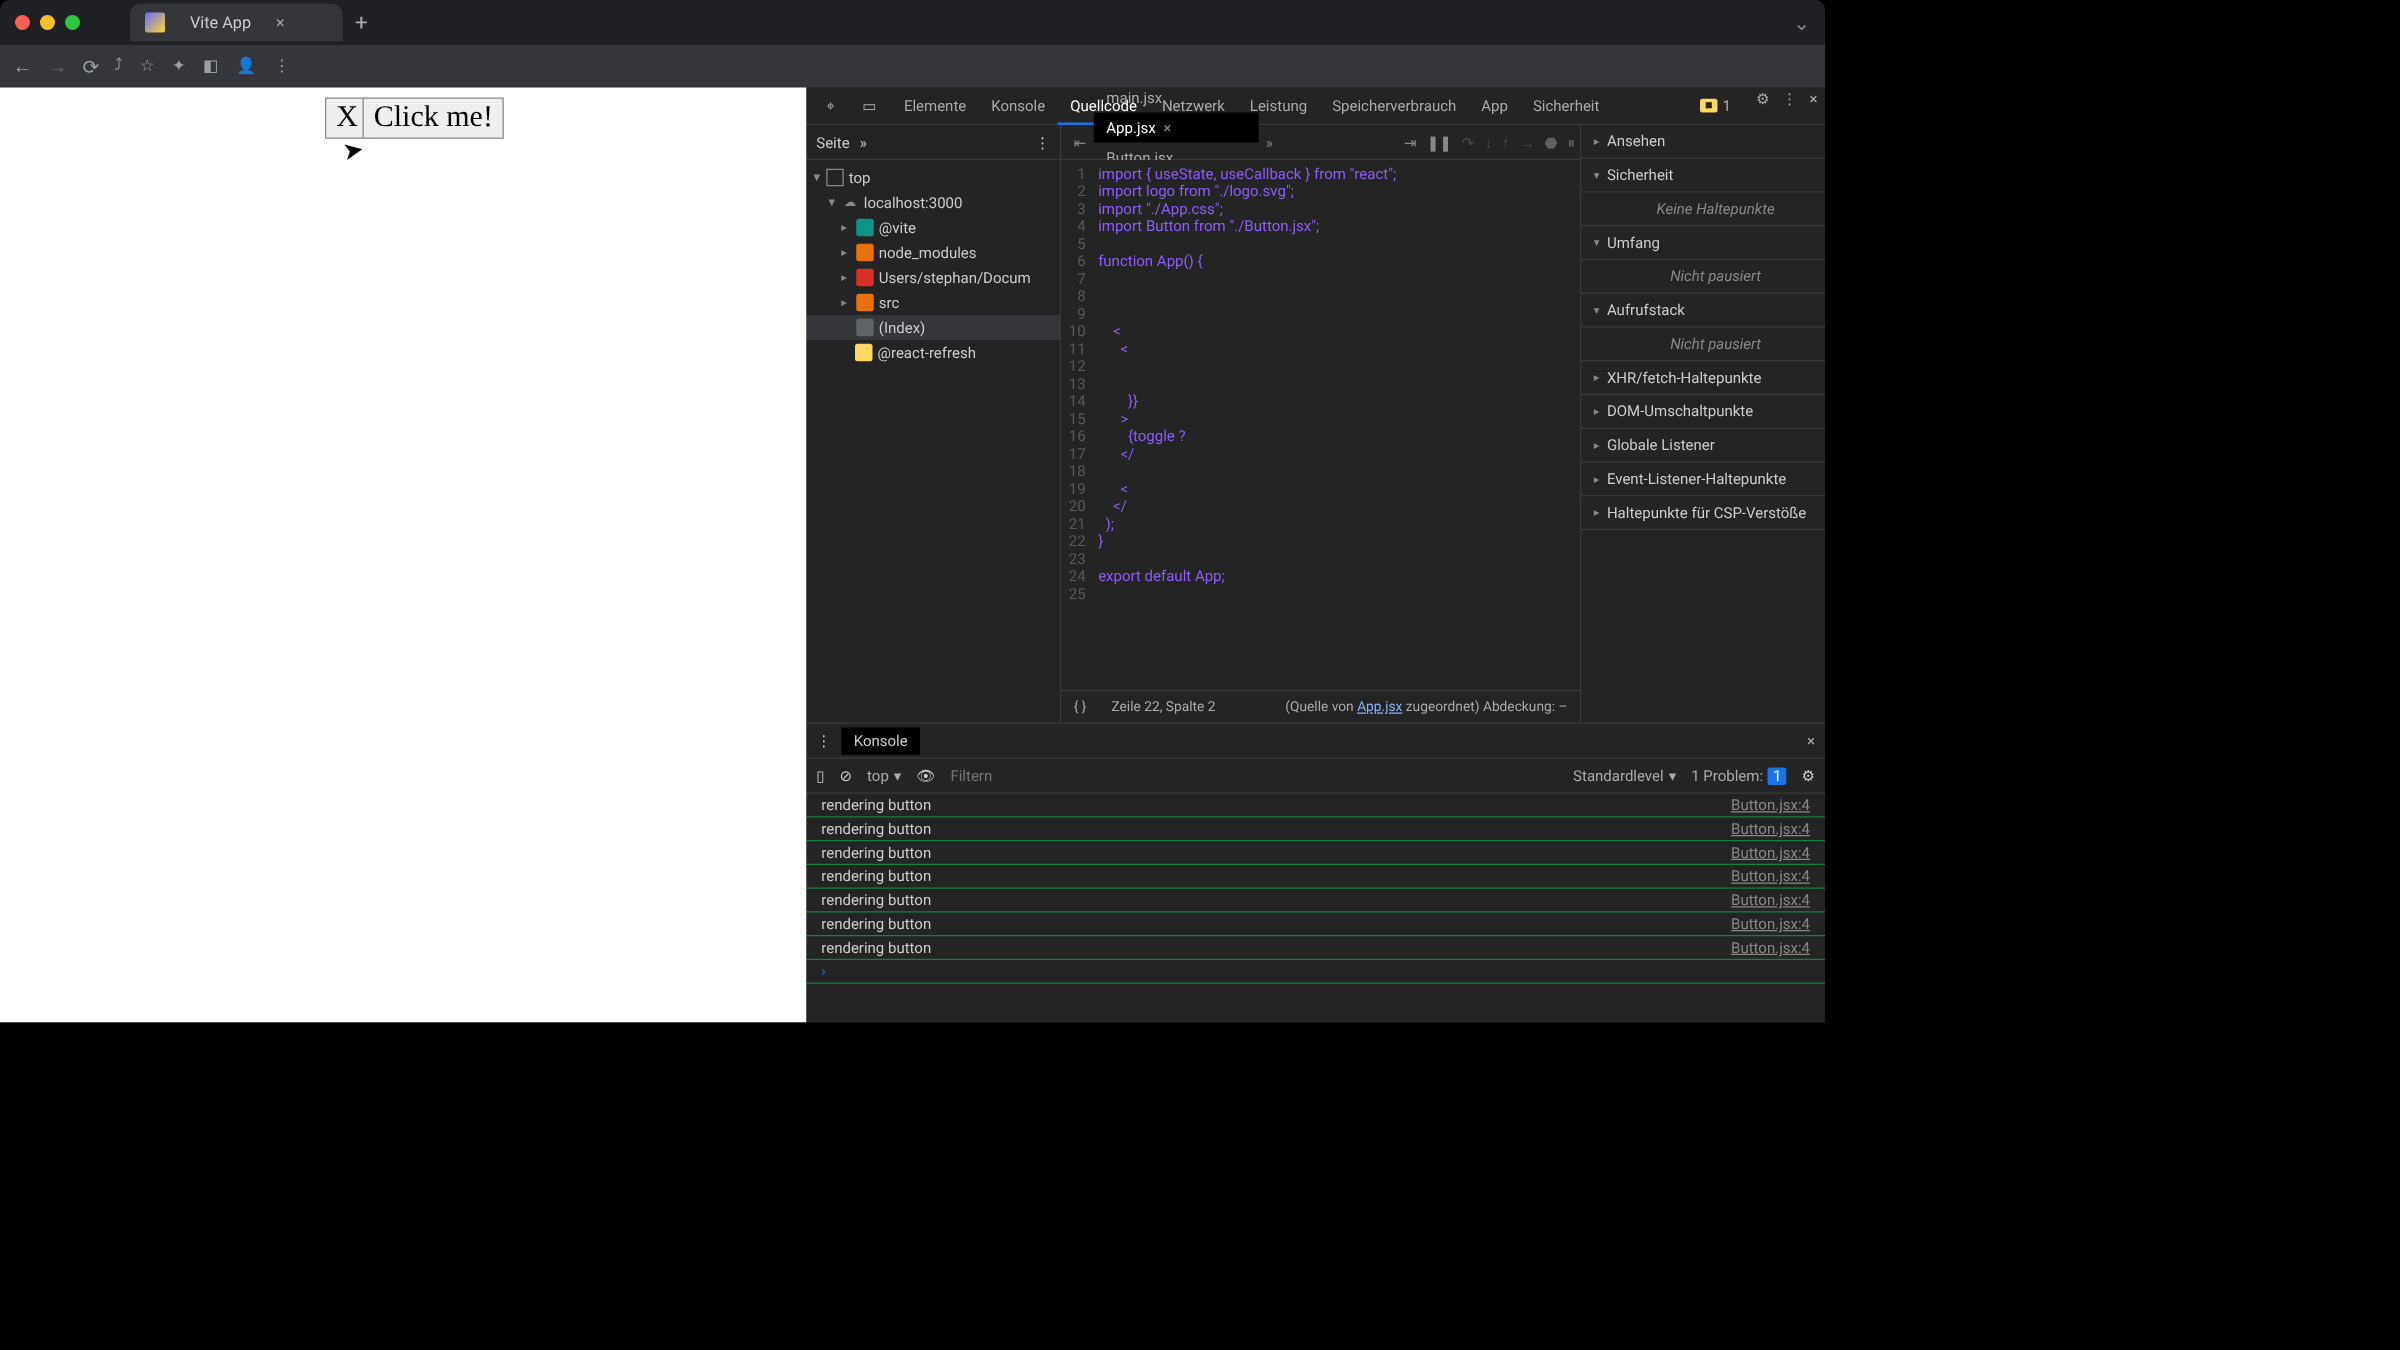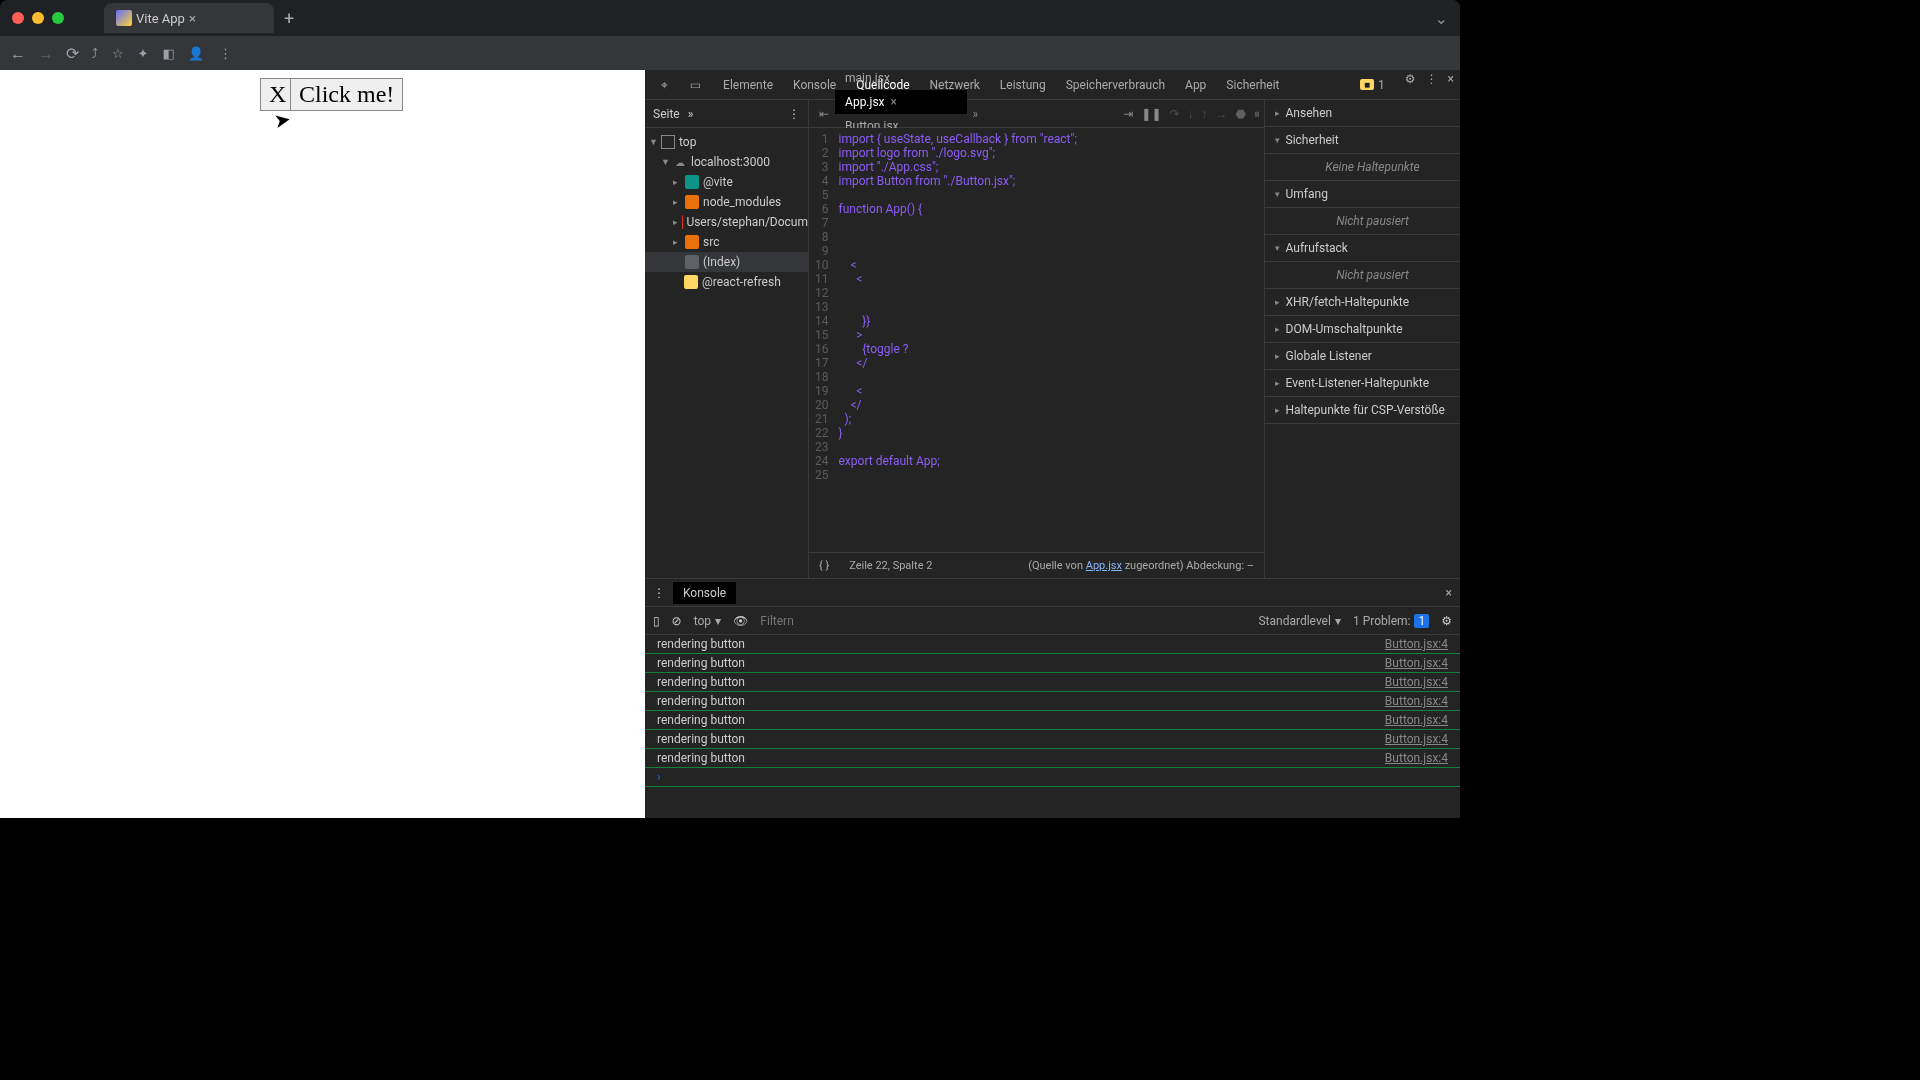--- a/index.html
+++ b/index.html
@@ -2,21 +2,21 @@
 <html><head>
 <meta charset="utf-8">
 <style>
 * { margin: 0; padding: 0; box-sizing: border-box; font-family: -apple-system, BlinkMacSystemFont, "Segoe UI", Roboto, sans-serif; }
 body { width: 1920px; height: 1080px; background: #000; overflow: hidden; font-size: 13px; color: #ccc; }
 .browser { position: absolute; left: 0; top: 0; width: 1460px; height: 818px; background: #202124; display: flex; flex-direction: column; border-radius: 8px 8px 0 0; overflow: hidden; }
 .titlebar { height: 36px; background: #202124; display: flex; align-items: center; padding: 0 12px; }
 .traffic { display: flex; gap: 8px; }
 .dot { width: 12px; height: 12px; border-radius: 50%; }
 .dot.red { background: #ff5f56; } .dot.yellow { background: #ffbd2e; } .dot.green { background: #27c93f; }
-.tab { margin-left: 40px; background: #35363a; height: 30px; display: flex; align-items: center; padding: 0 12px; border-radius: 8px 8px 0 0; gap: 4px; min-width: 170px; }
+.tab { margin-left: 40px; background: #35363a; height: 30px; display: flex; align-items: center; padding: 0 12px; border-radius: 8px 8px 0 0; gap: 20px; min-width: 170px; }
 .tab .favicon { width: 16px; height: 16px; background: linear-gradient(135deg,#646cff,#ffd62e); border-radius: 2px; }
 .tab .close { color: #aaa; cursor: pointer; }
 .newtab { margin-left: 10px; color: #aaa; font-size: 18px; cursor: pointer; }
 .toolbar { height: 34px; background: #35363a; display: flex; align-items: center; padding: 0 10px; gap: 12px; }
 .navbtn { color: #9aa0a6; font-size: 16px; cursor: pointer; }
 .urlbox { flex: 1; background: #202124; height: 28px; border-radius: 14px; display: flex; align-items: center; padding: 0 14px; color: #ccc; font-size: 13px; }
 .urlbox .host { color: #fff; }
 .urlbox .port { color: #9aa0a6; }
 .iconrow { display: flex; gap: 14px; color: #9aa0a6; }
 .content { flex: 1; display: flex; }
@@ -26,21 +26,21 @@
 .appbtn.click { left: 290px; top: 8px; }
 .cursor { position: absolute; left: 274px; top: 38px; font-size: 20px; color: #000; pointer-events: none; transform: rotate(-10deg); }
 .devtools { flex: 1; background: #242424; display: flex; flex-direction: column; }
 .dt-tabs { height: 30px; display: flex; align-items: center; border-bottom: 1px solid #3a3a3a; padding: 0 6px; gap: 2px; font-size: 12px; }
 .dt-tab { padding: 6px 10px; color: #aaa; cursor: pointer; white-space: nowrap; }
 .dt-tab.active { color: #fff; border-bottom: 2px solid #1a73e8; }
 .dt-tab.warn { display: flex; align-items: center; gap: 4px; }
 .dt-tab.warn .badge { background: #fdd663; color: #202124; font-size: 10px; padding: 0 4px; border-radius: 2px; }
 .dt-right { margin-left: auto; display: flex; gap: 10px; color: #aaa; }
 .sources { flex: 1; display: flex; min-height: 0; }
-.nav-pane { width: 164px; border-right: 1px solid #3a3a3a; display: flex; flex-direction: column; justify-content: space-between; }
+.nav-pane { width: 204px; border-right: 1px solid #3a3a3a; display: flex; flex-direction: column; justify-content: space-between; }
 .nav-head { height: 28px; display: flex; align-items: center; padding: 0 8px; border-bottom: 1px solid #3a3a3a; font-size: 12px; }
 .nav-head .more { margin-left: auto; }
 .tree { flex: 1; overflow: auto; padding: 4px 0; font-size: 12px; }
 .tree .node { display: flex; align-items: center; height: 20px; padding-left: 8px; gap: 4px; white-space: nowrap; cursor: pointer; }
 .tree .node.sel { background: #35363a; }
 .caret { width: 8px; color: #888; font-size: 9px; }
 .ficon { width: 14px; height: 14px; display: inline-flex; align-items: center; justify-content: center; font-size: 10px; }
 .ficon.frame { border: 1px solid #888; }
 .ficon.cloud::before { content: "☁"; color: #888; }
 .ficon.folder { background: #e8710a; border-radius: 2px; }

